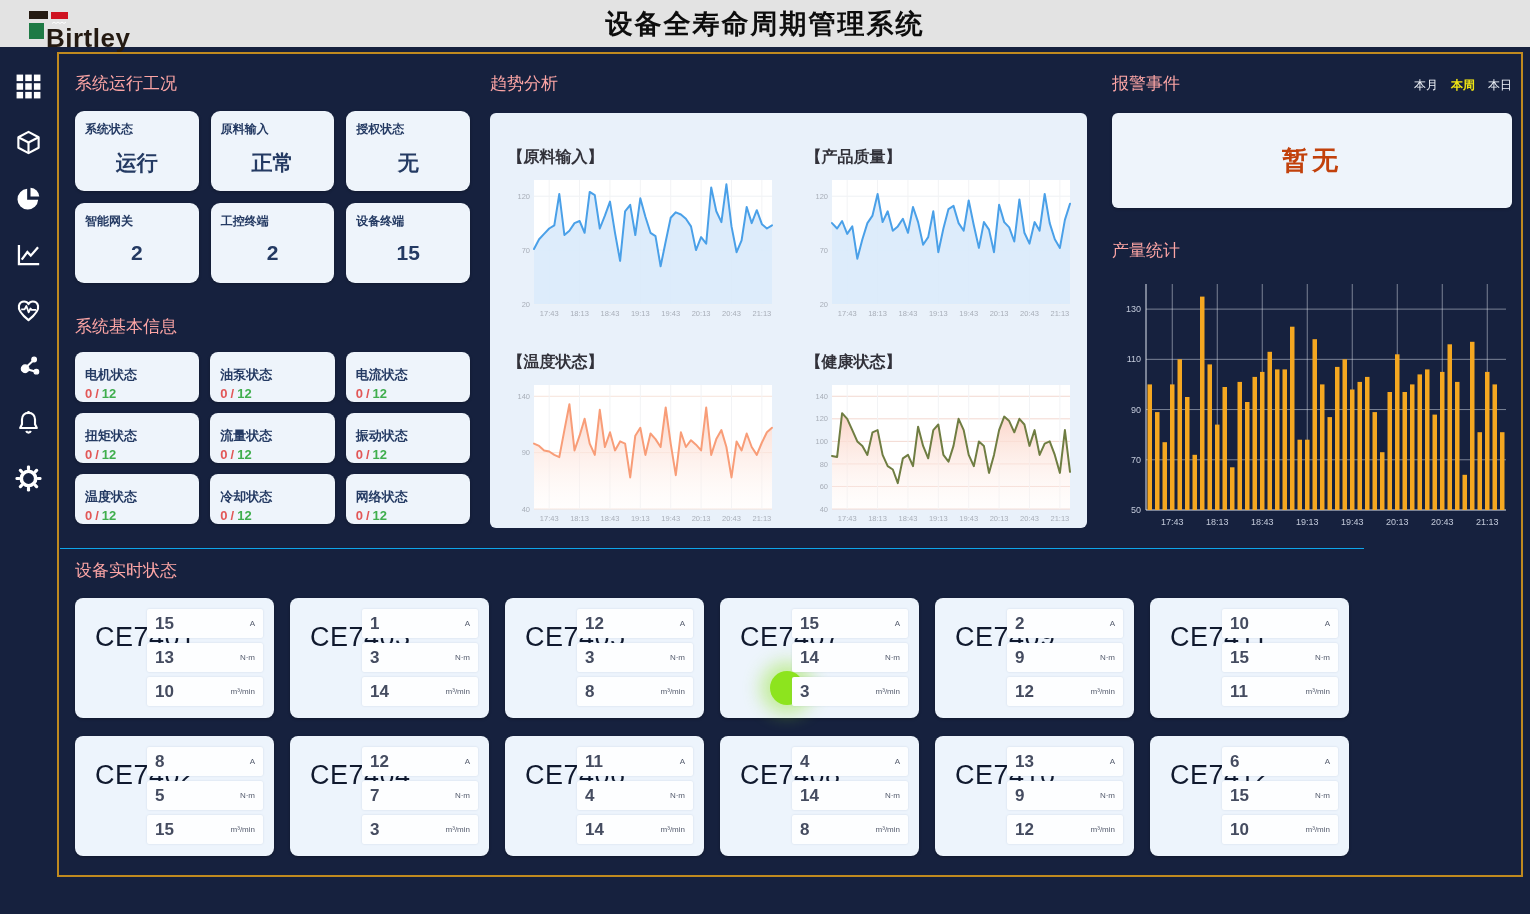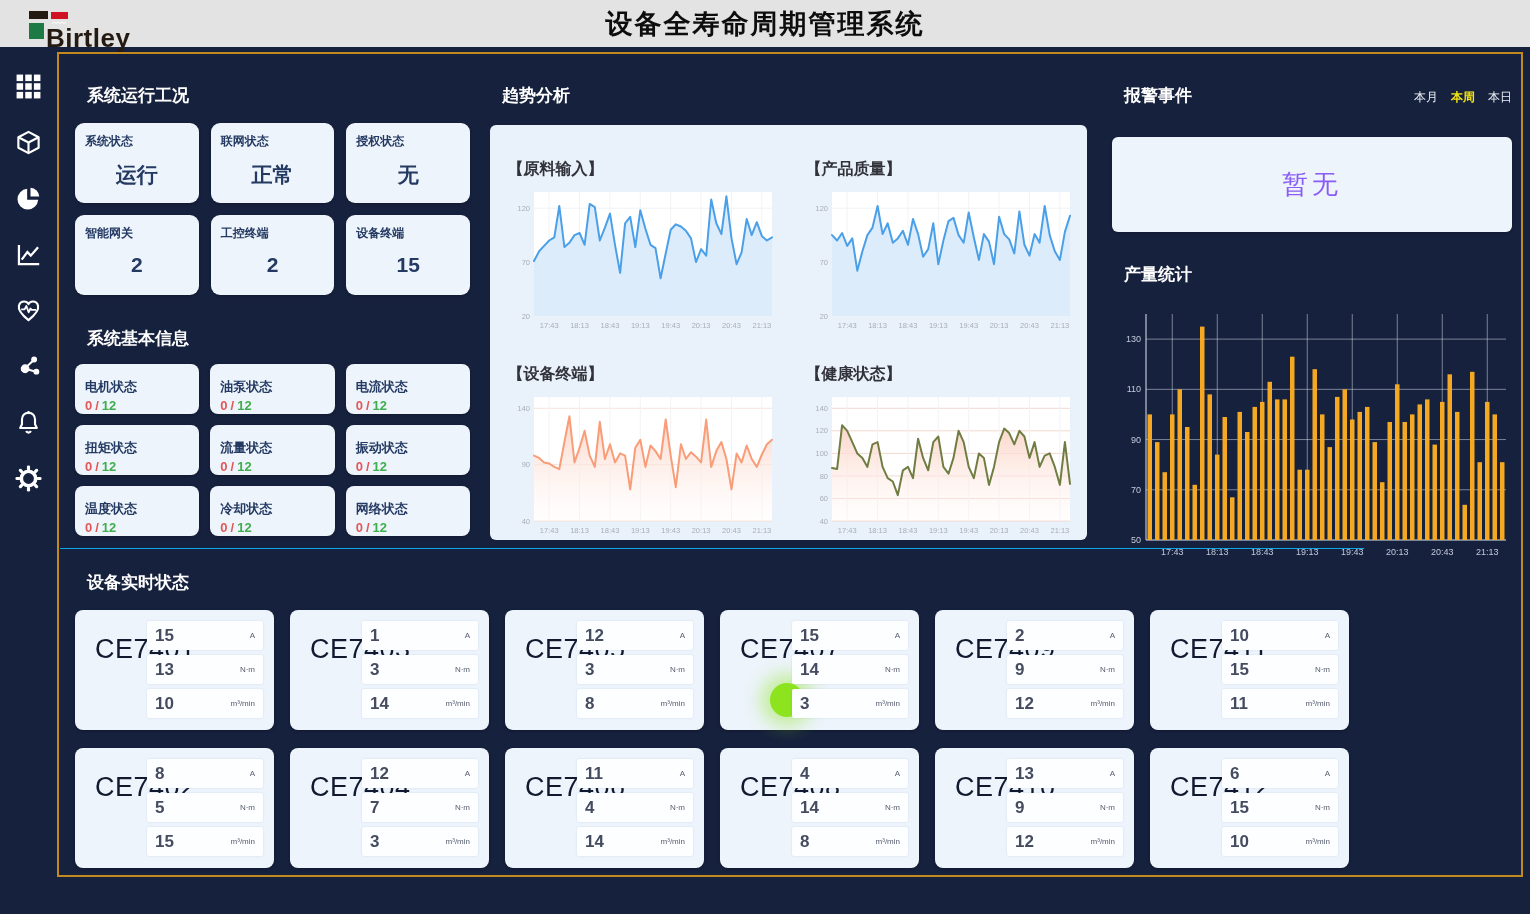--- a/index.html
+++ b/index.html
@@ -14,21 +14,21 @@
   .logo-green{position:absolute;left:0;top:13px;width:15px;height:16px;background:#1e7a45;}
   .logo-text{position:absolute;left:17px;top:2px;font-size:26px;font-weight:700;color:#241a12;letter-spacing:0.5px;}
 
   
   .gold-frame{position:absolute;left:57px;top:52px;width:1466px;height:825px;border:2px solid #c08a1f;box-sizing:border-box;pointer-events:none;}
   .sidebar{position:absolute;left:0;top:52px;width:57px;height:825px;display:flex;flex-direction:column;align-items:center;padding-top:21px;box-sizing:border-box;gap:29px;}
   .sb-icon{width:27px;height:27px;display:flex;align-items:center;justify-content:center;cursor:pointer;}
   .sb-icon svg{width:27px;height:27px;}
 
   
-  .sec-title{font-size:17px;font-weight:700;color:#ffffff;margin:12px;}
+  .sec-title{font-size:17px;font-weight:400;color:#fca5a5;margin:0;}
 
   
   .col-left{position:absolute;left:75px;top:72px;width:395px;}
   .grid3{display:grid;grid-template-columns:repeat(3,1fr);gap:12px;margin-top:16px;}
   .s-card{background:#eef4fb;border-radius:9px;height:80px;padding:10px 10px;box-sizing:border-box;color:#243a63;box-shadow:0 1px 3px rgba(0,0,0,.25);}
   .s-label{font-size:12px;font-weight:600;}
   .s-value{font-size:21px;font-weight:700;text-align:center;margin-top:11px;}
   .ttl2{margin-top:32px;}
   .i-card{background:#eef4fb;border-radius:8px;height:50px;padding:14px 10px;box-sizing:border-box;color:#243a63;box-shadow:0 1px 3px rgba(0,0,0,.25);}
   .i-label{font-size:13px;font-weight:700;}
@@ -40,21 +40,21 @@
   .col-mid{position:absolute;left:490px;top:72px;width:597px;}
   .trend-panel{margin-top:18px;background:#e9f1fa;border-radius:6px;height:415px;box-sizing:border-box;padding:32px 12px;display:grid;grid-template-columns:272px 272px;column-gap:26px;row-gap:18px;justify-content:center;}
   .t-title{font-size:16px;font-weight:700;color:#32323a;margin:2px 0 4px 4px;}
 
   
   .col-right{position:absolute;left:1112px;top:72px;width:400px;}
   .alarm-head{display:flex;justify-content:space-between;align-items:baseline;gap:34px;}
   .alarm-tabs .tab{color:#eef2f8;font-size:12px;margin-left:13px;cursor:pointer;}
   .alarm-tabs .tab.active{color:#f2e713;font-weight:700;}
   .alarm-card{margin-top:18px;background:#eef4fb;border-radius:6px;height:95px;display:flex;align-items:center;justify-content:center;box-shadow:0 1px 3px rgba(0,0,0,.25);}
-  .alarm-empty{font-size:26px;font-weight:400;color:#8b5cf6;letter-spacing:4px;}
+  .alarm-empty{font-size:26px;font-weight:700;color:#c2410c;letter-spacing:4px;}
   .prod-title{margin-top:31px;}
   #production-chart{margin-top:6px;display:block;}
 
   
   .sec-bottom{position:absolute;left:60px;top:548px;width:1304px;border-top:1px solid #0ea5e9;padding:10px 15px 0;box-sizing:border-box;}
   .dev-grid{display:grid;grid-template-columns:repeat(6,1fr);column-gap:16px;row-gap:18px;margin-top:16px;}
   .dev-card{position:relative;background:#edf4fc;border-radius:8px;height:120px;box-shadow:0 1px 3px rgba(0,0,0,.3);cursor:pointer;}
   .dev-name{position:absolute;left:20px;top:24px;font-size:27px;font-weight:500;color:#10192e;letter-spacing:0.5px;}
   .dev-vals{position:absolute;right:11px;top:11px;width:116px;display:flex;flex-direction:column;gap:5px;}
   .dev-row{background:#fdfeff;height:29px;border-radius:2px;display:flex;justify-content:space-between;align-items:center;padding:0 8px;box-shadow:0 0 2px rgba(120,140,170,.25);}
@@ -160,21 +160,21 @@
   <div class="gold-frame"></div>
 
   <section class="col-left">
     <h2 class="sec-title">系统运行工况</h2>
     <div class="grid3" id="status-cards">
         <div class="s-card">
           <div class="s-label">系统状态</div>
           <div class="s-value">运行</div>
         </div>
         <div class="s-card">
-          <div class="s-label">联网状态</div>
+          <div class="s-label">原料输入</div>
           <div class="s-value">正常</div>
         </div>
         <div class="s-card">
           <div class="s-label">授权状态</div>
           <div class="s-value">无</div>
         </div>
         <div class="s-card">
           <div class="s-label">智能网关</div>
           <div class="s-value">2</div>
         </div>
@@ -278,21 +278,21 @@
             <text x="166.72340425531917" y="144" text-anchor="middle" font-size="7.5" fill="#a8aeb8">19:43</text>
             <line x1="197.10638297872342" y1="8" x2="197.10638297872342" y2="132" stroke="#f2f3f5" stroke-width="1"></line>
             <text x="197.10638297872342" y="144" text-anchor="middle" font-size="7.5" fill="#a8aeb8">20:13</text>
             <line x1="227.48936170212767" y1="8" x2="227.48936170212767" y2="132" stroke="#f2f3f5" stroke-width="1"></line>
             <text x="227.48936170212767" y="144" text-anchor="middle" font-size="7.5" fill="#a8aeb8">20:43</text>
             <line x1="257.8723404255319" y1="8" x2="257.8723404255319" y2="132" stroke="#f2f3f5" stroke-width="1"></line>
             <text x="257.8723404255319" y="144" text-anchor="middle" font-size="7.5" fill="#a8aeb8">21:13</text>
             <path d="M30.0 51.1 L35.1 56.5 L40.1 49.0 L45.2 61.9 L50.3 54.4 L55.3 86.7 L60.4 67.3 L65.4 51.1 L70.5 43.6 L75.6 22.0 L80.6 50.1 L85.7 39.3 L90.8 58.7 L95.8 54.4 L100.9 46.8 L106.0 60.8 L111.0 35.0 L116.1 50.1 L121.1 72.7 L126.2 65.1 L131.3 39.3 L136.3 80.2 L141.4 56.5 L146.5 37.1 L151.5 33.9 L156.6 51.1 L161.7 58.7 L166.7 28.5 L171.8 53.3 L176.9 75.9 L181.9 50.1 L187.0 57.6 L192.0 80.2 L197.1 32.8 L202.2 50.1 L207.2 55.4 L212.3 69.5 L217.4 27.4 L222.4 60.8 L227.5 71.6 L232.6 50.1 L237.6 58.7 L242.7 22.0 L247.7 51.1 L252.8 67.3 L257.9 75.9 L262.9 47.9 L268.0 31.7 L268 132 L30 132 Z" fill="#d9eafb" opacity="0.9"></path>
             <path d="M30.0 51.1 L35.1 56.5 L40.1 49.0 L45.2 61.9 L50.3 54.4 L55.3 86.7 L60.4 67.3 L65.4 51.1 L70.5 43.6 L75.6 22.0 L80.6 50.1 L85.7 39.3 L90.8 58.7 L95.8 54.4 L100.9 46.8 L106.0 60.8 L111.0 35.0 L116.1 50.1 L121.1 72.7 L126.2 65.1 L131.3 39.3 L136.3 80.2 L141.4 56.5 L146.5 37.1 L151.5 33.9 L156.6 51.1 L161.7 58.7 L166.7 28.5 L171.8 53.3 L176.9 75.9 L181.9 50.1 L187.0 57.6 L192.0 80.2 L197.1 32.8 L202.2 50.1 L207.2 55.4 L212.3 69.5 L217.4 27.4 L222.4 60.8 L227.5 71.6 L232.6 50.1 L237.6 58.7 L242.7 22.0 L247.7 51.1 L252.8 67.3 L257.9 75.9 L262.9 47.9 L268.0 31.7" fill="none" stroke="#4aa0e8" stroke-width="2" stroke-linejoin="round" stroke-linecap="round"></path>
           </svg></div>
-        <div class="t-cell"><div class="t-title">【设备终端】</div><svg width="272" height="156" viewBox="0 0 272 156">
+        <div class="t-cell"><div class="t-title">【温度状态】</div><svg width="272" height="156" viewBox="0 0 272 156">
             <rect x="30" y="8" width="238" height="124" fill="#ffffff"></rect>
             <defs>
               <linearGradient id="g-power-consumption" x1="0" y1="0" x2="0" y2="1">
                 <stop offset="0" stop-color="#fbd4c7"></stop>
                 <stop offset="1" stop-color="#fff8f5" stop-opacity="0.2"></stop>
               </linearGradient>
             </defs>
             <line x1="30" y1="132" x2="268" y2="132" stroke="#f6e3da" stroke-width="1"></line>
             <text x="26" y="134.6" text-anchor="end" font-size="7.5" fill="#a8aeb8">40</text>
             <line x1="30" y1="75.63636363636363" x2="268" y2="75.63636363636363" stroke="#f6e3da" stroke-width="1"></line>

